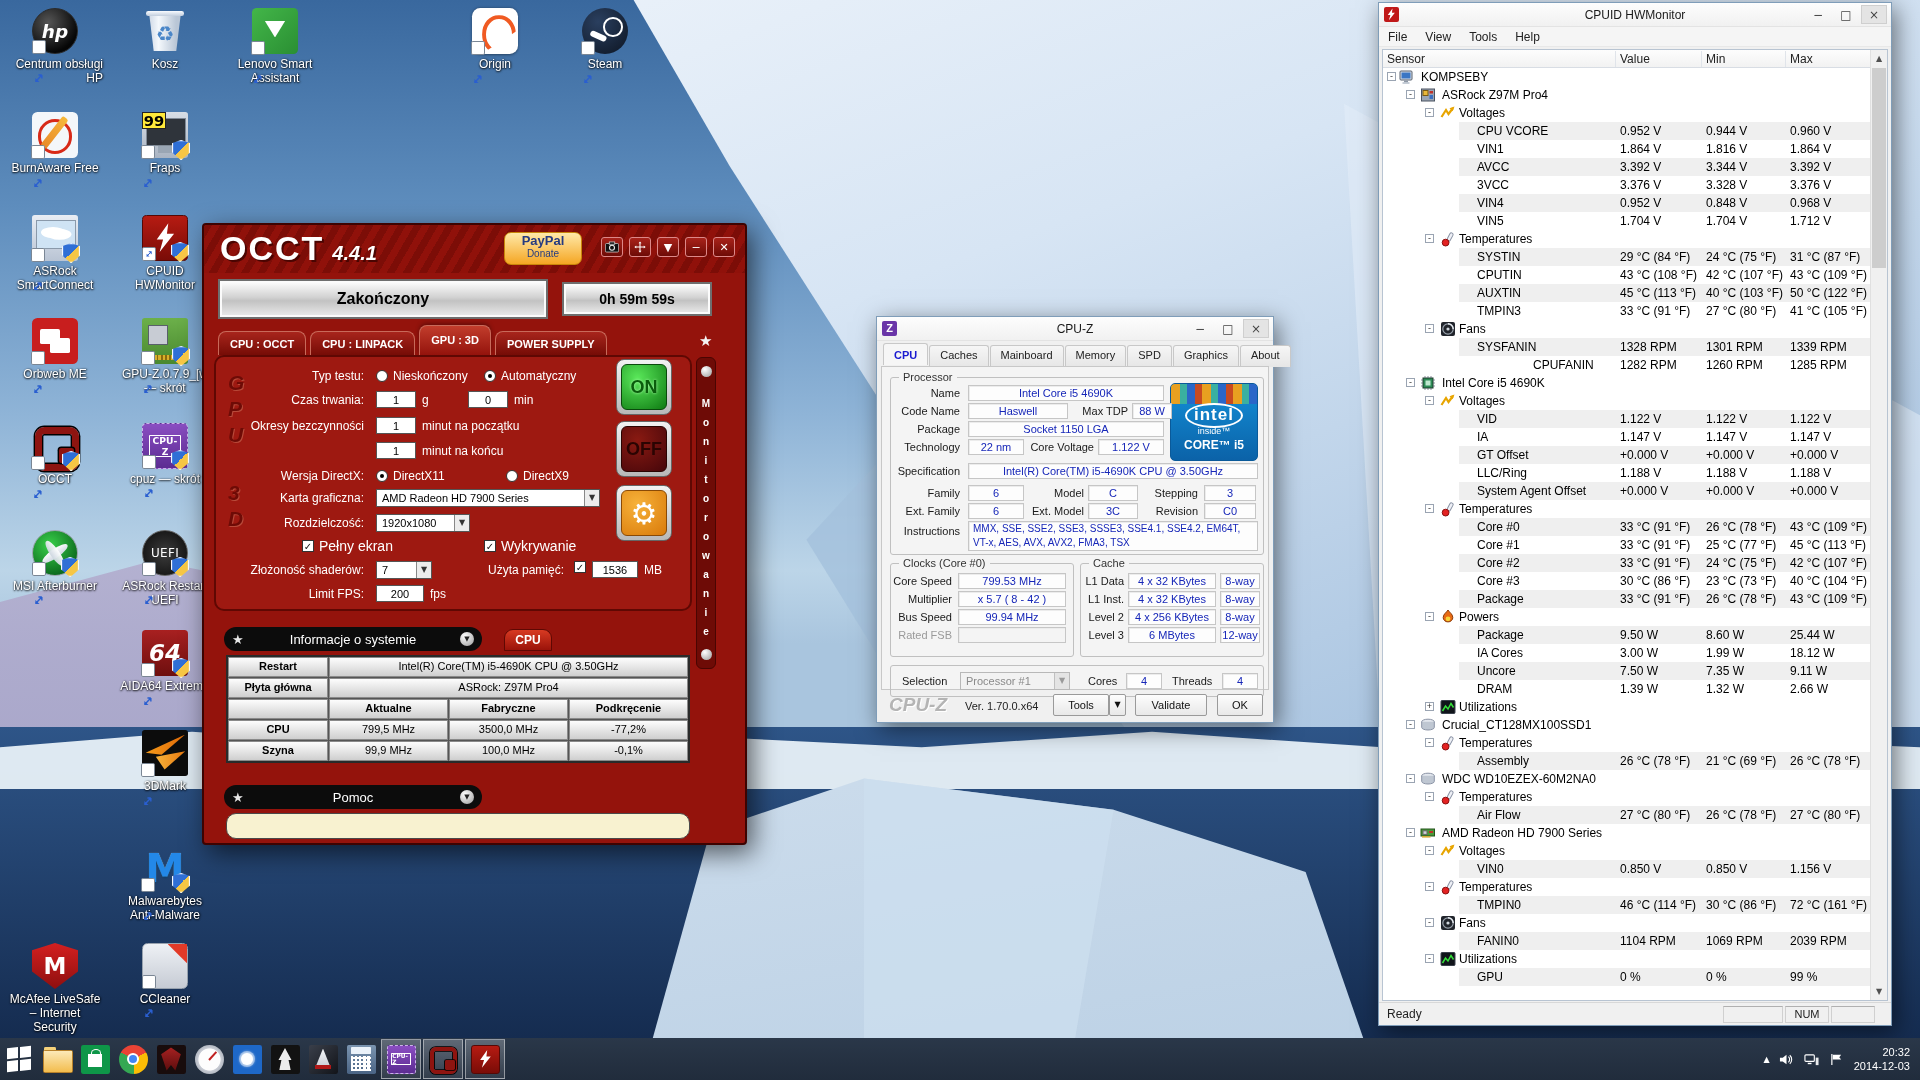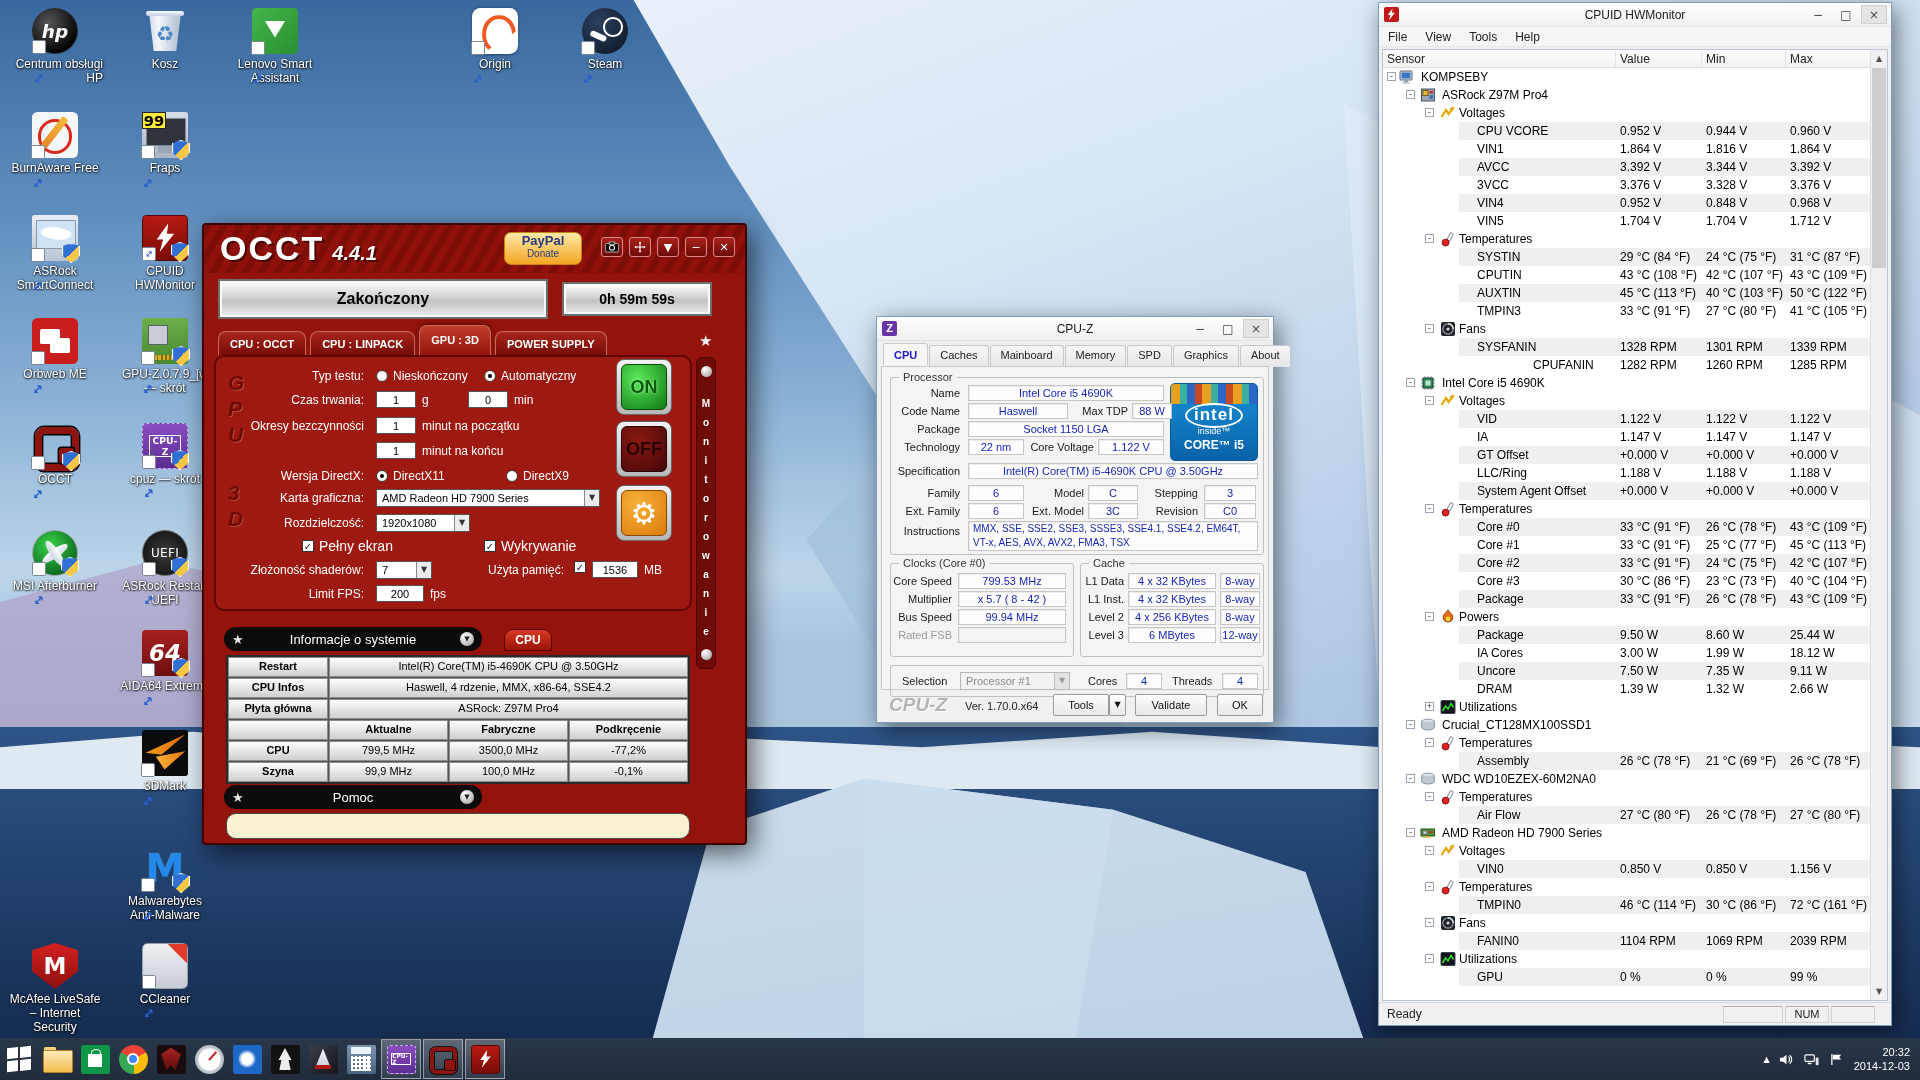--- a/index.html
+++ b/index.html
@@ -1082,24 +1082,20 @@
       <span>Informacje o systemie</span>
       <span class="drop">▼</span>
     </div>
     <div id="occt-cputab">CPU</div>
     <div id="occt-sysinfo">
         <div class="si-row">
           <div class="si-cell si-label">Restart</div>
           <div class="si-cell si-span">Intel(R) Core(TM) i5-4690K CPU @ 3.50GHz</div>
         </div>
         <div class="si-row">
-          <div class="si-cell si-label">CPU Infos</div>
-          <div class="si-cell si-span">Haswell, 4 rdzenie, MMX, x86-64, SSE4.2</div>
-        </div>
-        <div class="si-row">
           <div class="si-cell si-label">Płyta główna</div>
           <div class="si-cell si-span">ASRock: Z97M Pro4</div>
         </div>
         <div class="si-row">
           <div class="si-cell si-label"></div>
           <div class="si-cell si-value si-colhdr">Aktualne</div>
           <div class="si-cell si-value si-colhdr">Fabryczne</div>
           <div class="si-cell si-value si-colhdr">Podkręcenie</div>
         </div>
         <div class="si-row">

